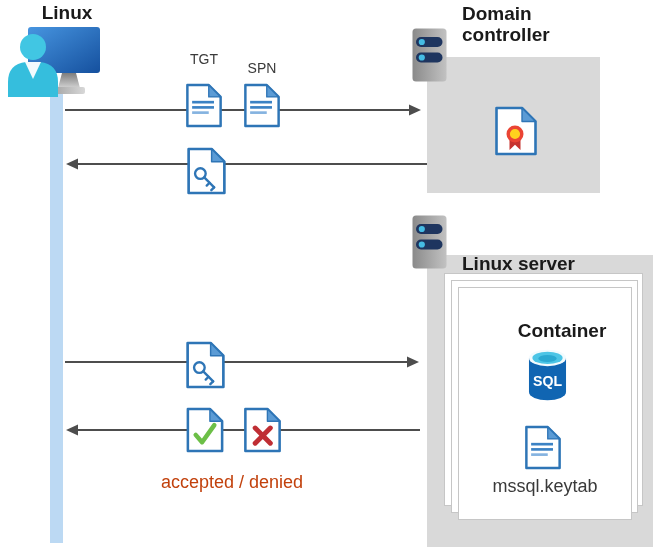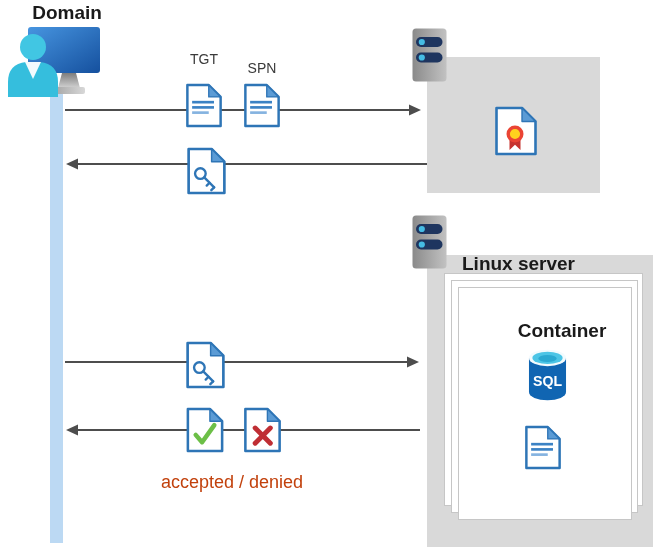--- a/index.html
+++ b/index.html
@@ -57,21 +57,21 @@
       <polygon points="421,110 409,104.6 409,115.4" stroke="none"></polygon>
       <line x1="427" y1="164" x2="77" y2="164"></line>
       <polygon points="66,164 78,158.6 78,169.4" stroke="none"></polygon>
       <line x1="65" y1="362" x2="408" y2="362"></line>
       <polygon points="419,362 407,356.6 407,367.4" stroke="none"></polygon>
       <line x1="420" y1="430" x2="77" y2="430"></line>
       <polygon points="66,430 78,424.6 78,435.4" stroke="none"></polygon>
     </g>
   </svg>
 
-  <div class="abs heading center" style="left:28px;top:2px;width:78px;">Domain</div>
+  <div class="abs heading center" style="left:28px;top:2px;width:78px;">Linux</div>
   <svg class="abs" style="left:5px;top:26px;" width="100" height="74" viewBox="0 0 100 74">
     <rect x="23" y="1" width="72" height="46" rx="3" fill="url(#monGrad)"></rect>
     <polygon points="57,47 71,47 75,62 53,62" fill="url(#standGrad)"></polygon>
     <rect x="43" y="61" width="37" height="7" rx="2" fill="url(#baseGrad)"></rect>
     <circle cx="28" cy="21" r="13" fill="#41c6e3"></circle>
     <path d="M3,71 L3,56 Q3,38 21,36 L35,36 Q53,38 53,56 L53,71 Z" fill="#35bedd"></path>
     <polygon points="20,36 36,36 28,53" fill="#f2fafd"></polygon>
   </svg>
 
   <div class="abs label center" style="left:183px;top:51px;width:42px;">TGT</div>
@@ -136,20 +136,21 @@
 
   <div class="abs center" style="left:143px;top:472px;width:178px;font-size:18px;color:#c2410c;">accepted / denied</div>
 
   <svg class="abs" style="left:412px;top:28px;" width="35" height="54" viewBox="0 0 35 54">
     <rect x="0.5" y="0.5" width="34" height="53" rx="3.5" fill="url(#srvGrad)"></rect>
     <rect x="4" y="9" width="26.5" height="10" rx="5" fill="#1e355f"></rect>
     <circle cx="9.8" cy="14" r="3.1" fill="#45bce4"></circle>
     <rect x="4" y="24.5" width="26.5" height="10" rx="5" fill="#1e355f"></rect>
     <circle cx="9.8" cy="29.5" r="3.1" fill="#45bce4"></circle>
   </svg>
+  <div class="abs heading" style="left:462px;top:3px;width:112px;">Domain controller</div>
 
   <svg class="abs" style="left:494px;top:106px;" width="44" height="50" viewBox="0 0 44 50">
     <path d="M2.5,2 H28 L41.5,15.5 V48 H2.5 Z" fill="#ffffff" stroke="#2e75b6" stroke-width="2.6" stroke-linejoin="round"></path>
     <path d="M28,2 L41.5,15.5 H28 Z" fill="#5b9bd5" stroke="#2e75b6" stroke-width="1.4" stroke-linejoin="round"></path>
     <path d="M15.5,30 L15.5,44 L21,38.8 L26.5,44 L26.5,30 Z" fill="#c6332f"></path>
     <circle cx="21" cy="28" r="6.8" fill="#ffd21e" stroke="#ea4434" stroke-width="3.4"></circle>
   </svg>
 
   <svg class="abs" style="left:412px;top:215px;" width="35" height="54" viewBox="0 0 35 54">
     <rect x="0.5" y="0.5" width="34" height="53" rx="3.5" fill="url(#srvGrad)"></rect>
@@ -173,14 +174,15 @@
   <svg class="abs" style="left:524px;top:424px;" width="38" height="47" viewBox="0 0 40 47">
     <path d="M2.5,2 H25 L37.5,14.5 V45 H2.5 Z" fill="#ffffff" stroke="#2e75b6" stroke-width="2.6" stroke-linejoin="round"></path>
     <path d="M25,2 L37.5,14.5 H25 Z" fill="#5b9bd5" stroke="#2e75b6" stroke-width="1.4" stroke-linejoin="round"></path>
     <g stroke-width="2.8">
       <line x1="7.5" y1="20" x2="30.5" y2="20" stroke="#3b82c4"></line>
       <line x1="7.5" y1="25.5" x2="30.5" y2="25.5" stroke="#3b82c4"></line>
       <line x1="7.5" y1="31" x2="25" y2="31" stroke="#85b3e0"></line>
     </g>
   </svg>
 
+  <div class="abs center" style="left:458px;top:476px;width:174px;font-size:18px;color:#3a3a3a;">mssql.keytab</div>
 
 </div>
 
 </body></html>

